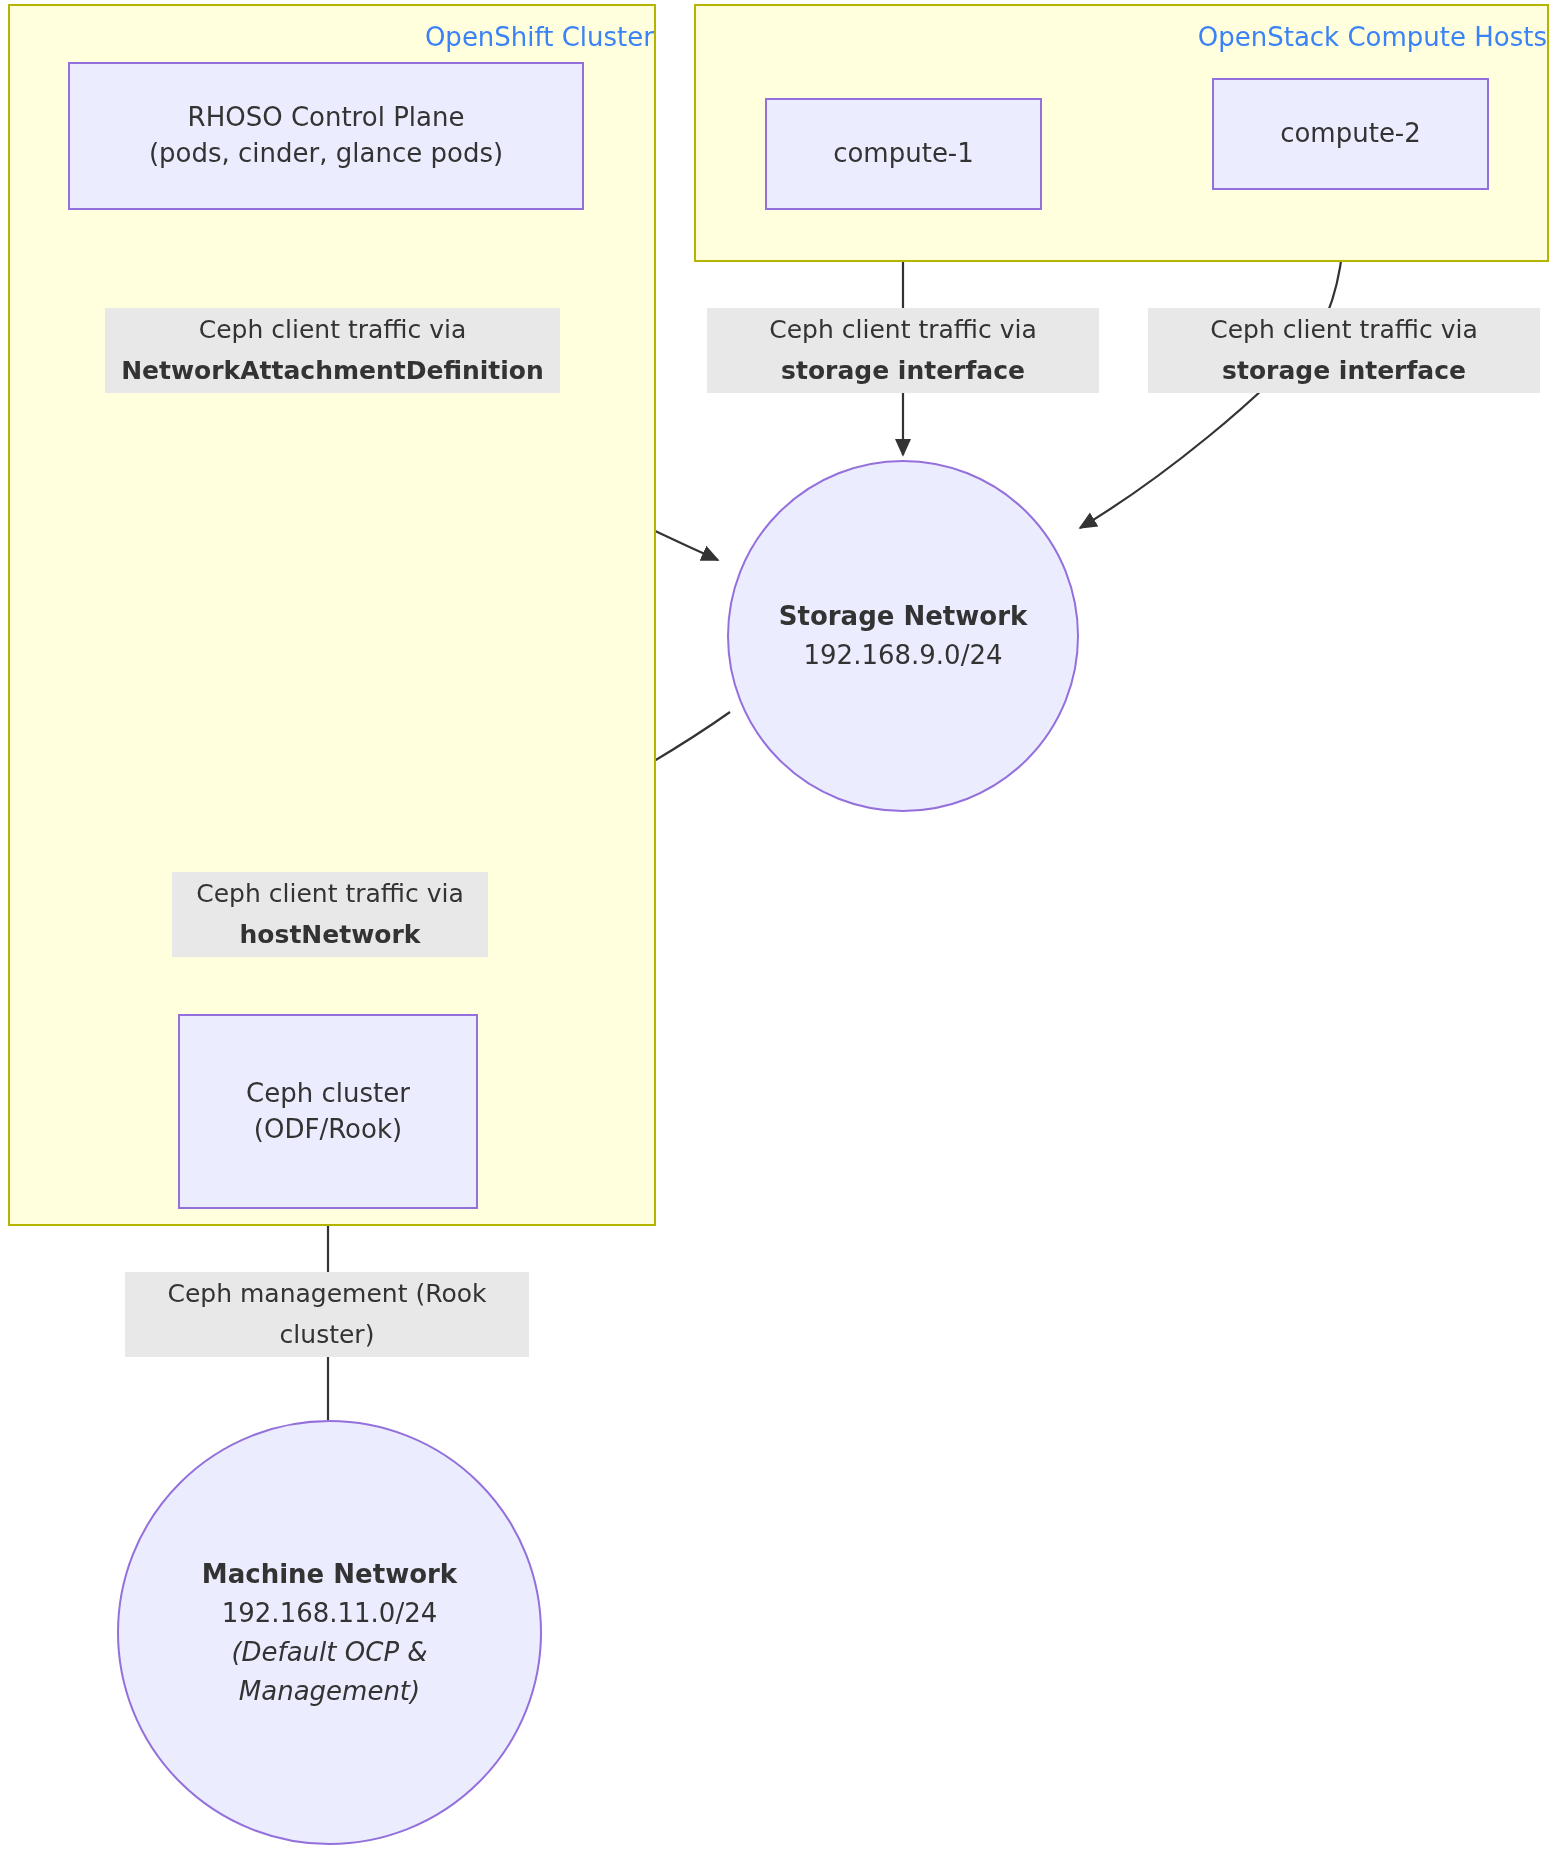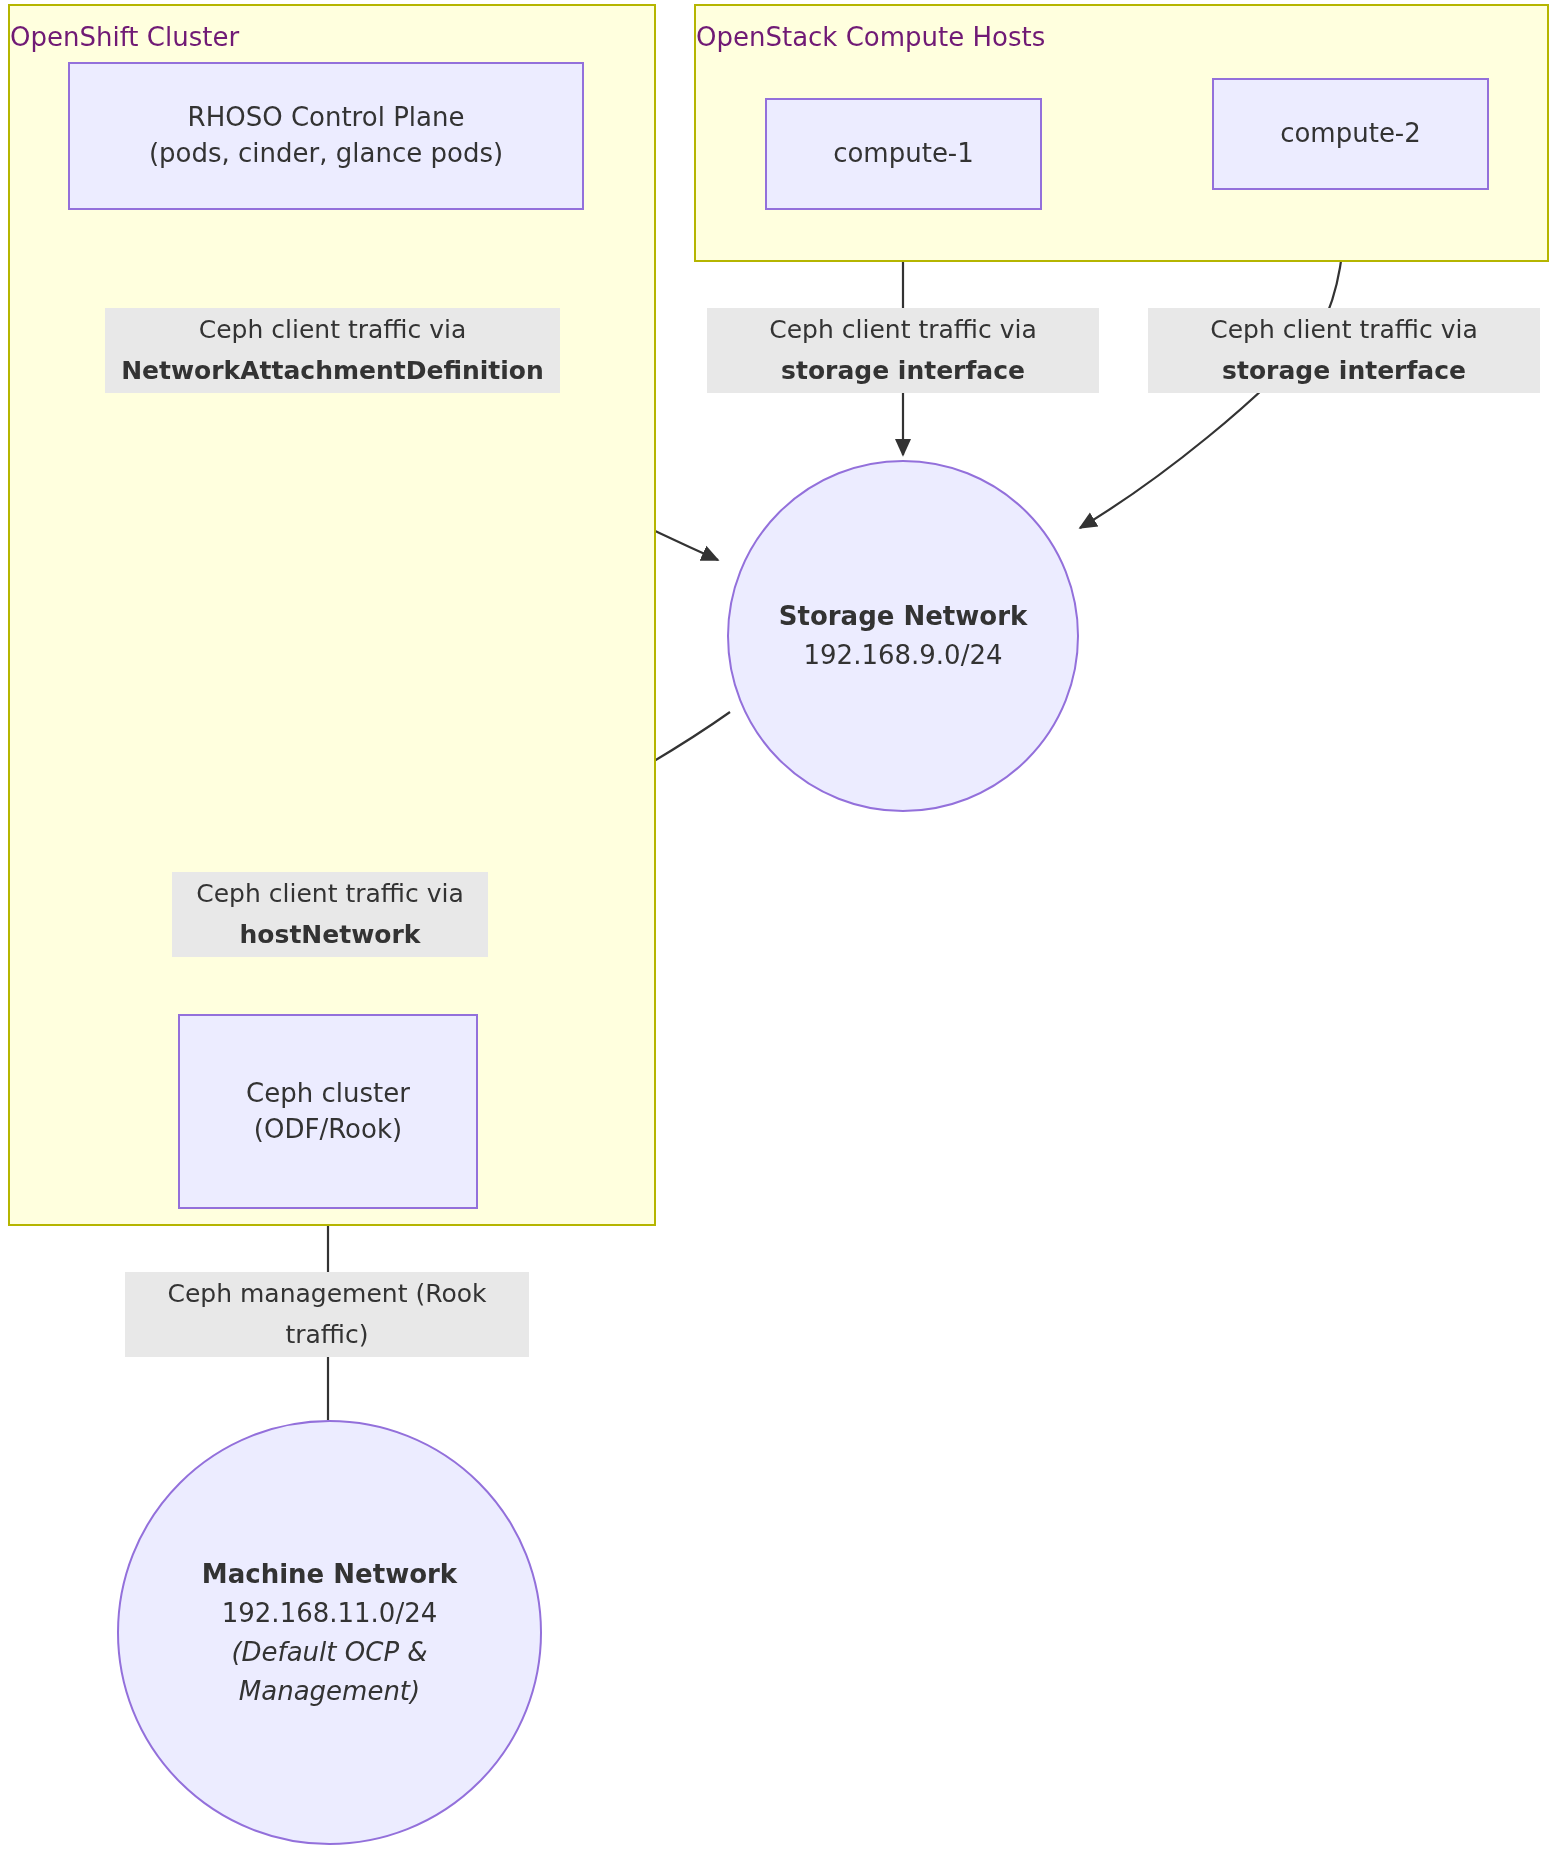--- a/index.html
+++ b/index.html
@@ -30,23 +30,23 @@
   .subgraph {
     position: absolute;
     background: #ffffde;
     border: 2px solid #b5b500;
     box-sizing: border-box;
   }
   .subgraph-title {
     position: absolute;
     left: 0;
     right: 0;
-    text-align: left;
+    text-align: right;
     font-size: 26px;
-    color: #701a75;
+    color: #3b82f6;
     white-space: nowrap;
   }
   
   .node-rect {
     position: absolute;
     background: #ececff;
     border: 2px solid #9370db;
     box-sizing: border-box;
     display: flex;
     flex-direction: column;
@@ -161,21 +161,21 @@
     <span class="lbl-bold">hostNetwork</span>
   </div>
 
   <div class="node-rect" style="left:178px; top:1014px; width:300px; height:195px;">
     <span class="ln">Ceph cluster</span>
     <span class="ln">(ODF/Rook)</span>
   </div>
 
   <div class="edge-label" style="left:125px; top:1272px; width:404px;">
     <span class="lbl">Ceph management (Rook</span>
-    <span class="lbl">traffic)</span>
+    <span class="lbl">cluster)</span>
   </div>
 
   <div class="node-circle" style="left:117px; top:1420px; width:425px; height:425px;">
     <span class="ln-bold">Machine Network</span>
     <span class="ln">192.168.11.0/24</span>
     <span class="ln-italic">(Default OCP &amp;</span>
     <span class="ln-italic">Management)</span>
   </div>
 
 </div>

